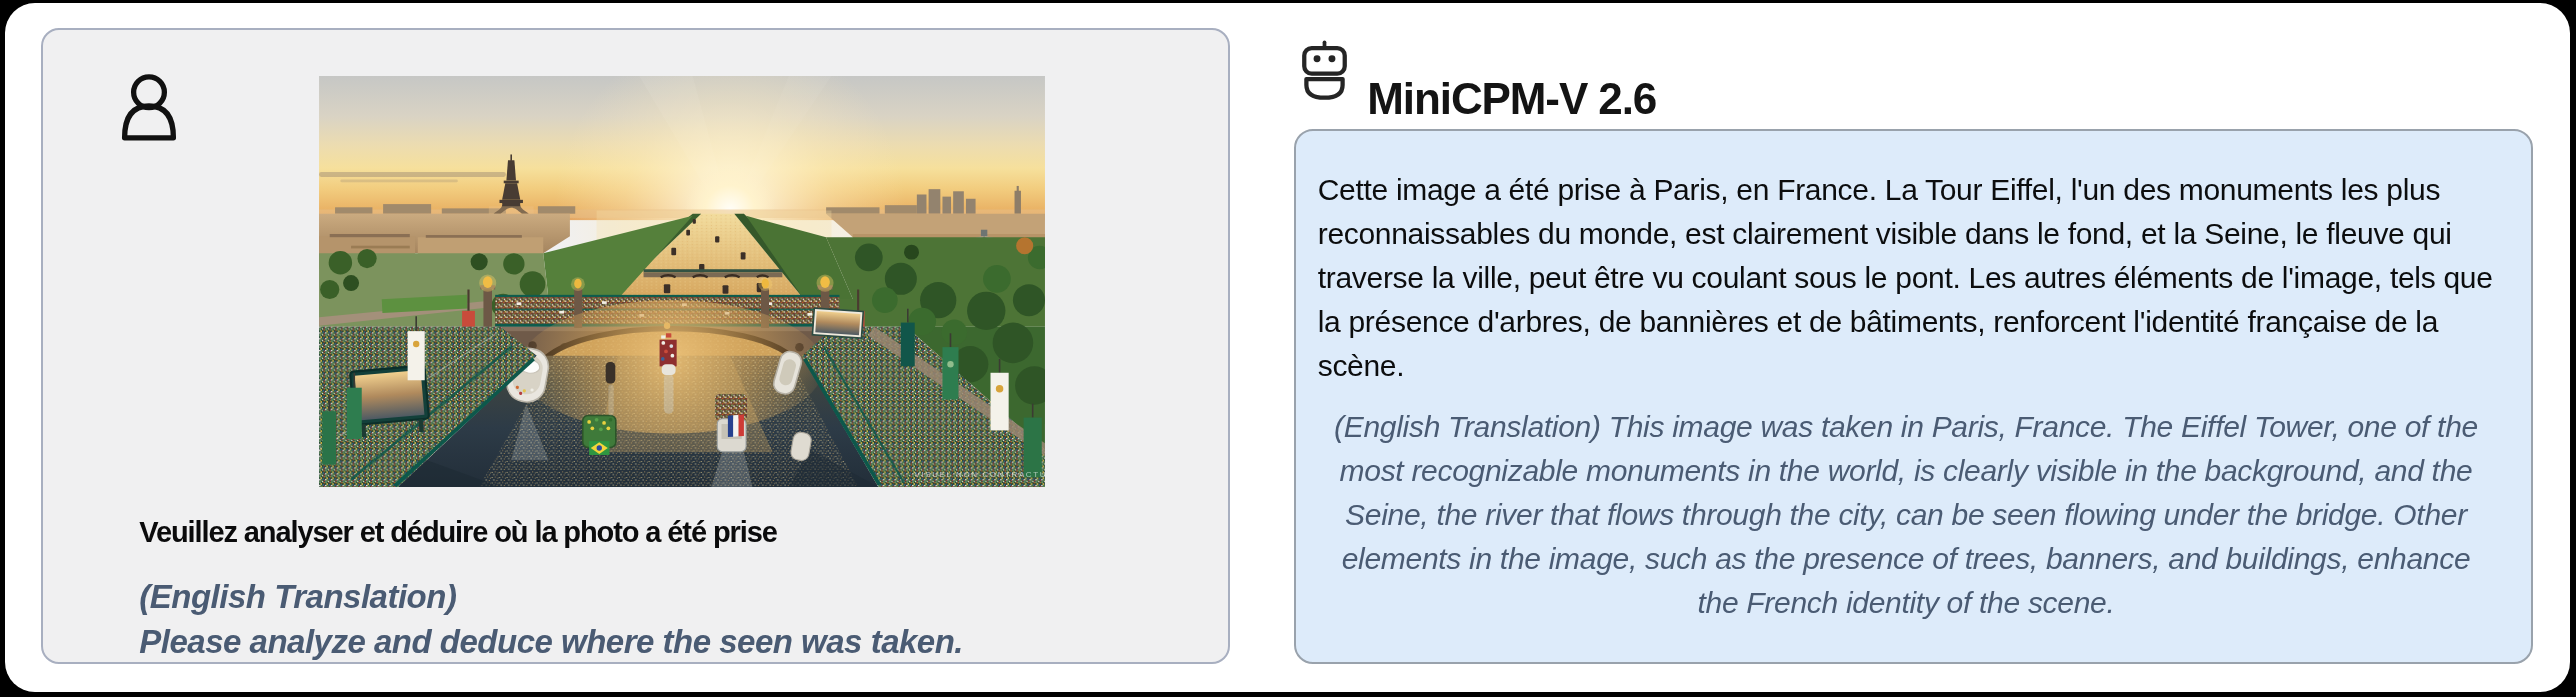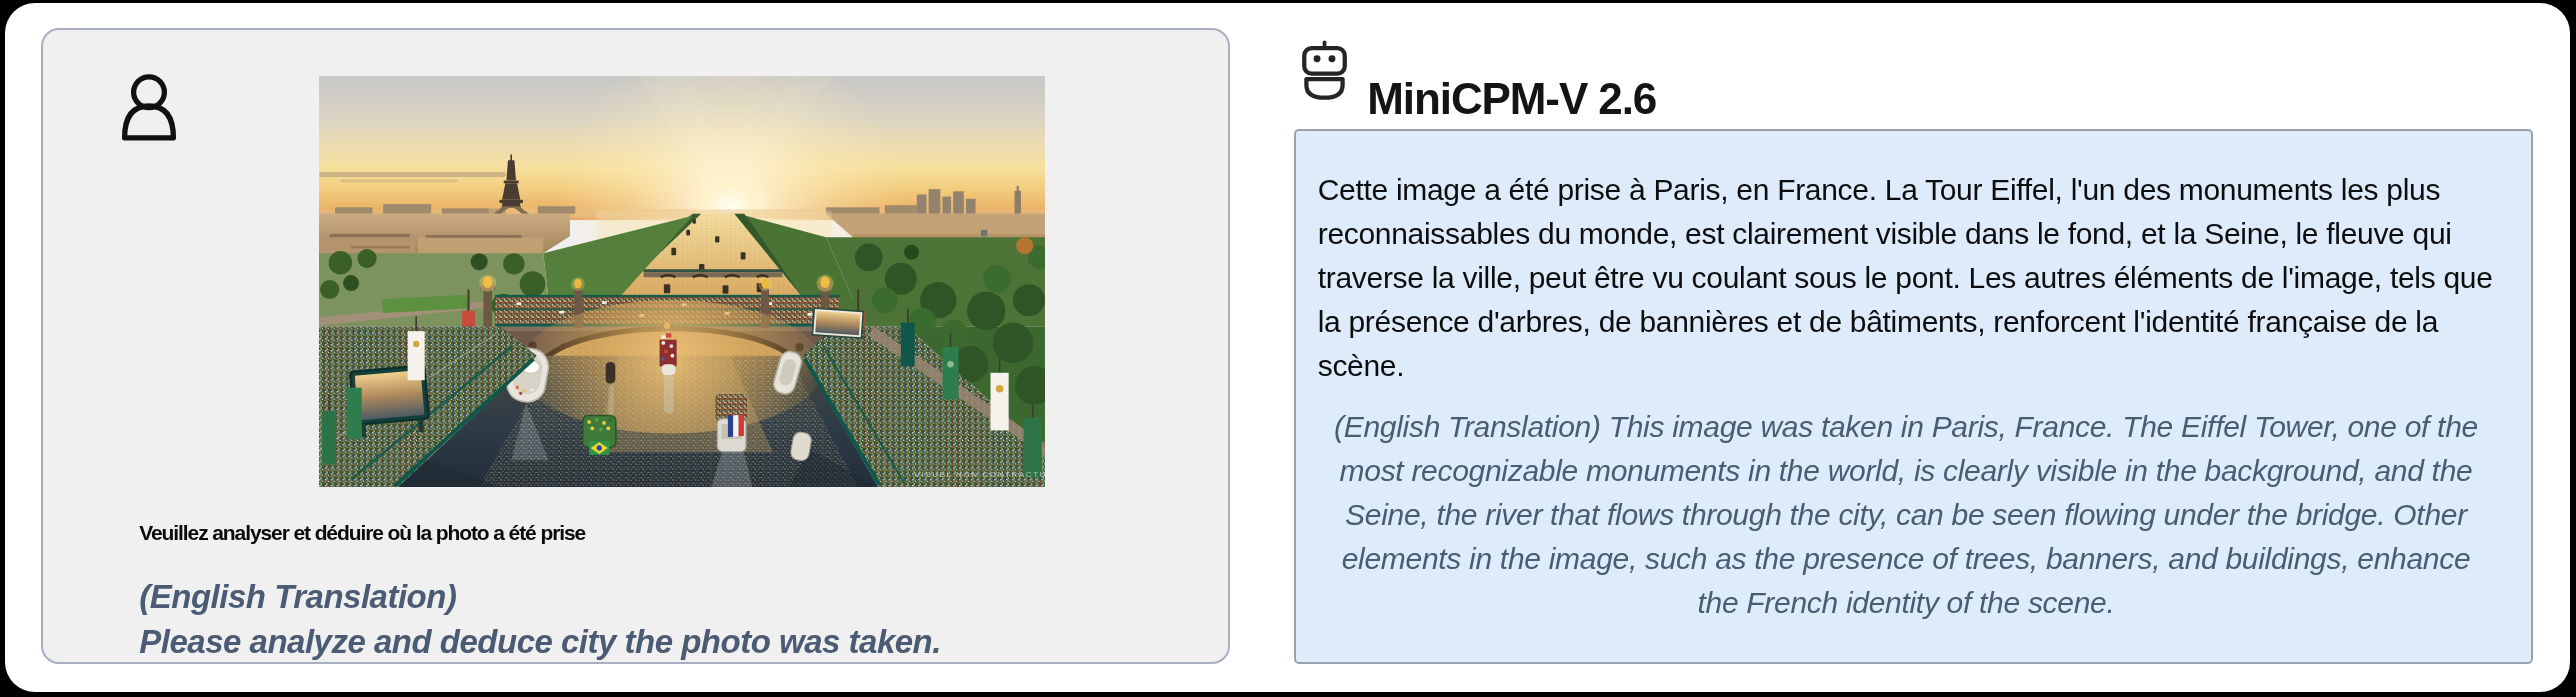--- a/index.html
+++ b/index.html
@@ -14,35 +14,35 @@
   
   .user-card{
     position:absolute;left:36px;top:24.6px;width:1189px;height:636px;
     background:#f0f0f1;border:2.1px solid #a8afc0;border-radius:18px;box-sizing:border-box;
   }
   .person-icon{position:absolute;left:73px;top:41px;width:66px;height:70px;}
   .photo-wrap{position:absolute;left:276px;top:46px;width:726px;height:411px;}
   .photo-wrap svg{display:block;width:726px;height:411px;}
   .q-fr{
     position:absolute;left:96px;top:480px;width:1100px;
-    font-size:21px;line-height:45px;font-weight:bold;color:#0b0b0c;letter-spacing:-1.1px;
+    font-size:29px;line-height:45px;font-weight:bold;color:#0b0b0c;letter-spacing:-1.1px;
   }
   .q-en{
     position:absolute;left:96px;top:544px;width:1100px;
     font-size:33px;line-height:45px;font-weight:bold;font-style:italic;color:#4a5b73;letter-spacing:-0.5px;
   }
   
   .robot-icon{position:absolute;left:1295px;top:37px;width:49px;height:60px;}
   .model-title{
     position:absolute;left:1362px;top:47px;width:480px;
     font-size:44px;line-height:38px;font-weight:bold;color:#141414;letter-spacing:-1.1px;
   }
   .bubble{
     position:absolute;left:1289px;top:126px;width:1239px;height:535px;box-sizing:border-box;
-    background:#ddebfa;border:2.1px solid #99a2ac;border-radius:5px;
+    background:#ddebfa;border:2.1px solid #99a2ac;border-radius:19px;
     padding:37px 37px 0 21.4px;
   }
   .bubble p{margin:0;font-size:30px;line-height:44px;letter-spacing:-0.3px;}
   .bubble .resp-fr{color:#0c0d0e;margin-bottom:16.5px;}
   .bubble .resp-en{font-style:italic;color:#4a5b73;text-align:center;}
 </style>
 </head>
 <body>
 
 <div class="page">
@@ -435,21 +435,21 @@
           </g>
         </g>
 
         <text x="1252" y="752" text-anchor="middle" font-size="15" letter-spacing="3" fill="#ffffff" fill-opacity="0.6" font-family="Liberation Sans, sans-serif">VISUEL NON CONTRACTUEL</text>
       </svg>
     </div>
 
     <div class="q-fr">Veuillez analyser et déduire où la photo a été prise</div>
     <div class="q-en">
       <div>(English Translation)</div>
-      <div>Please analyze and deduce city the photo was taken.</div>
+      <div>Please analyze and deduce where the seen was taken.</div>
     </div>
   </section>
 
   <section>
     <svg class="robot-icon" viewBox="0 0 92 112">
       <line x1="46" y1="4" x2="46" y2="15" stroke="#252525" stroke-width="7" stroke-linecap="round"></line>
       <rect x="8" y="15" width="76" height="48" rx="14" fill="none" stroke="#252525" stroke-width="8"></rect>
       <circle cx="32" cy="35" r="6.5" fill="#252525"></circle>
       <circle cx="60" cy="35" r="6.5" fill="#252525"></circle>
       <path d="M12,73 L80,73 L80,84 Q80,108 46,108 Q12,108 12,84 Z" fill="none" stroke="#252525" stroke-width="8" stroke-linejoin="round"></path>

